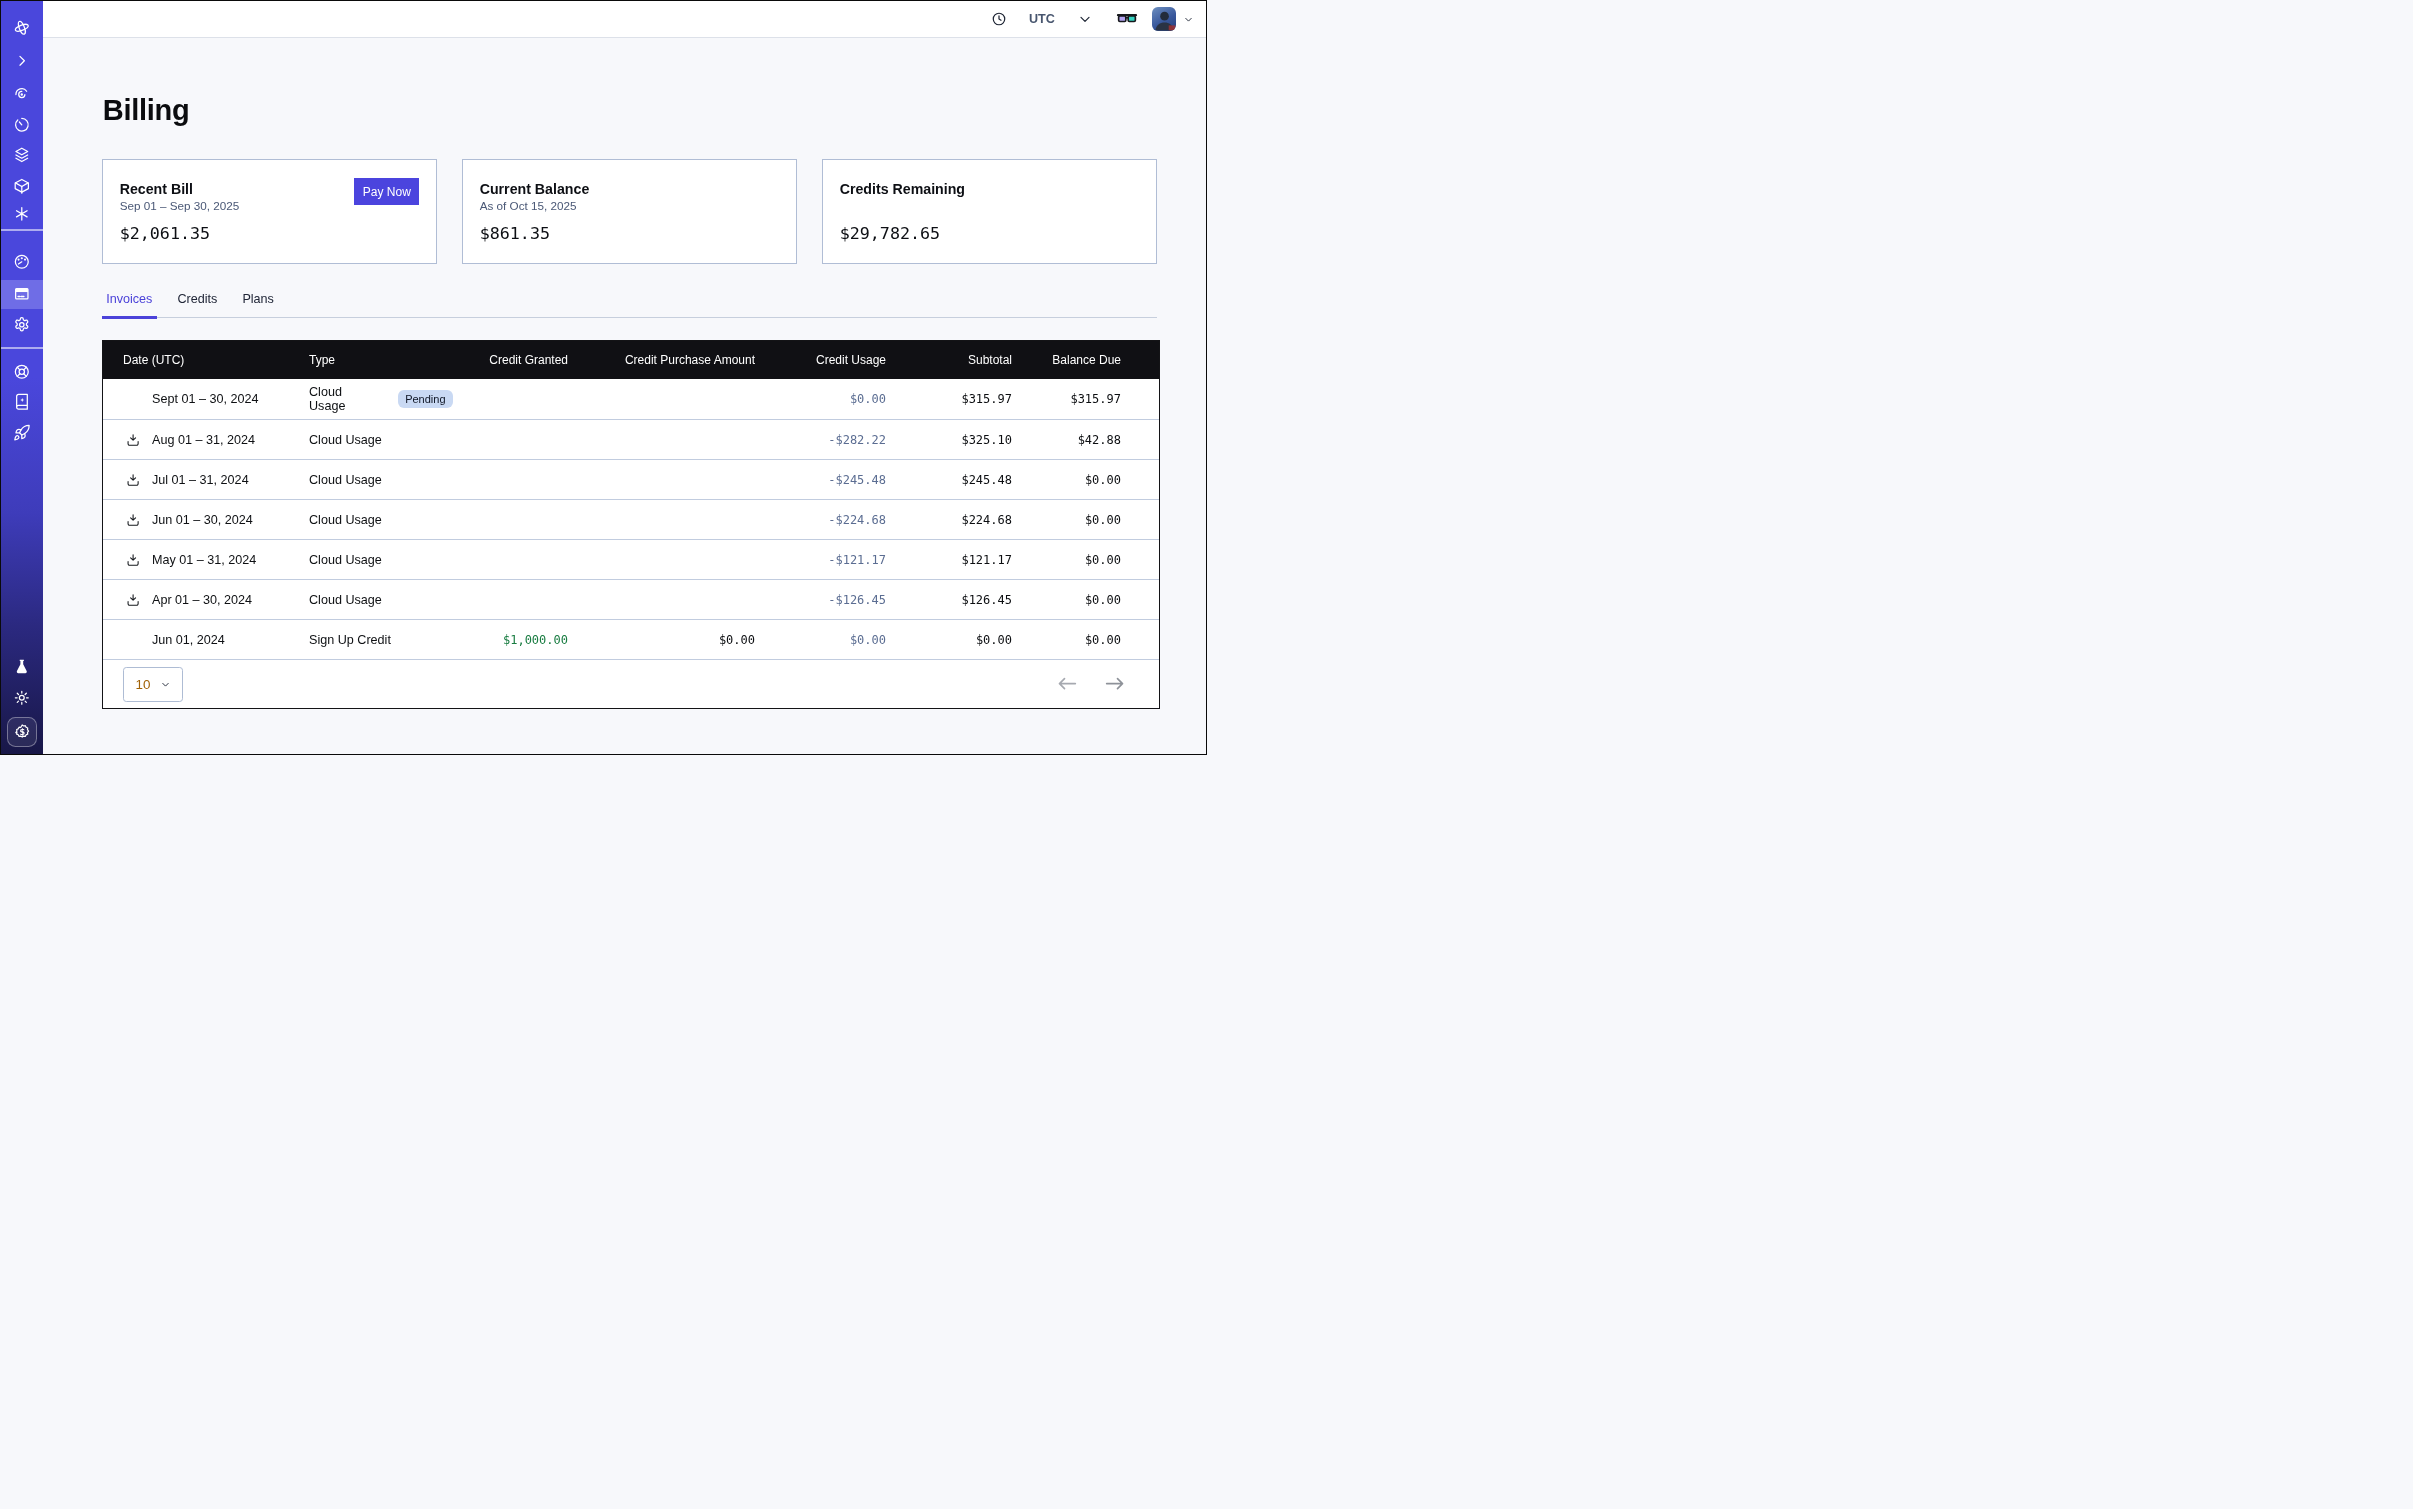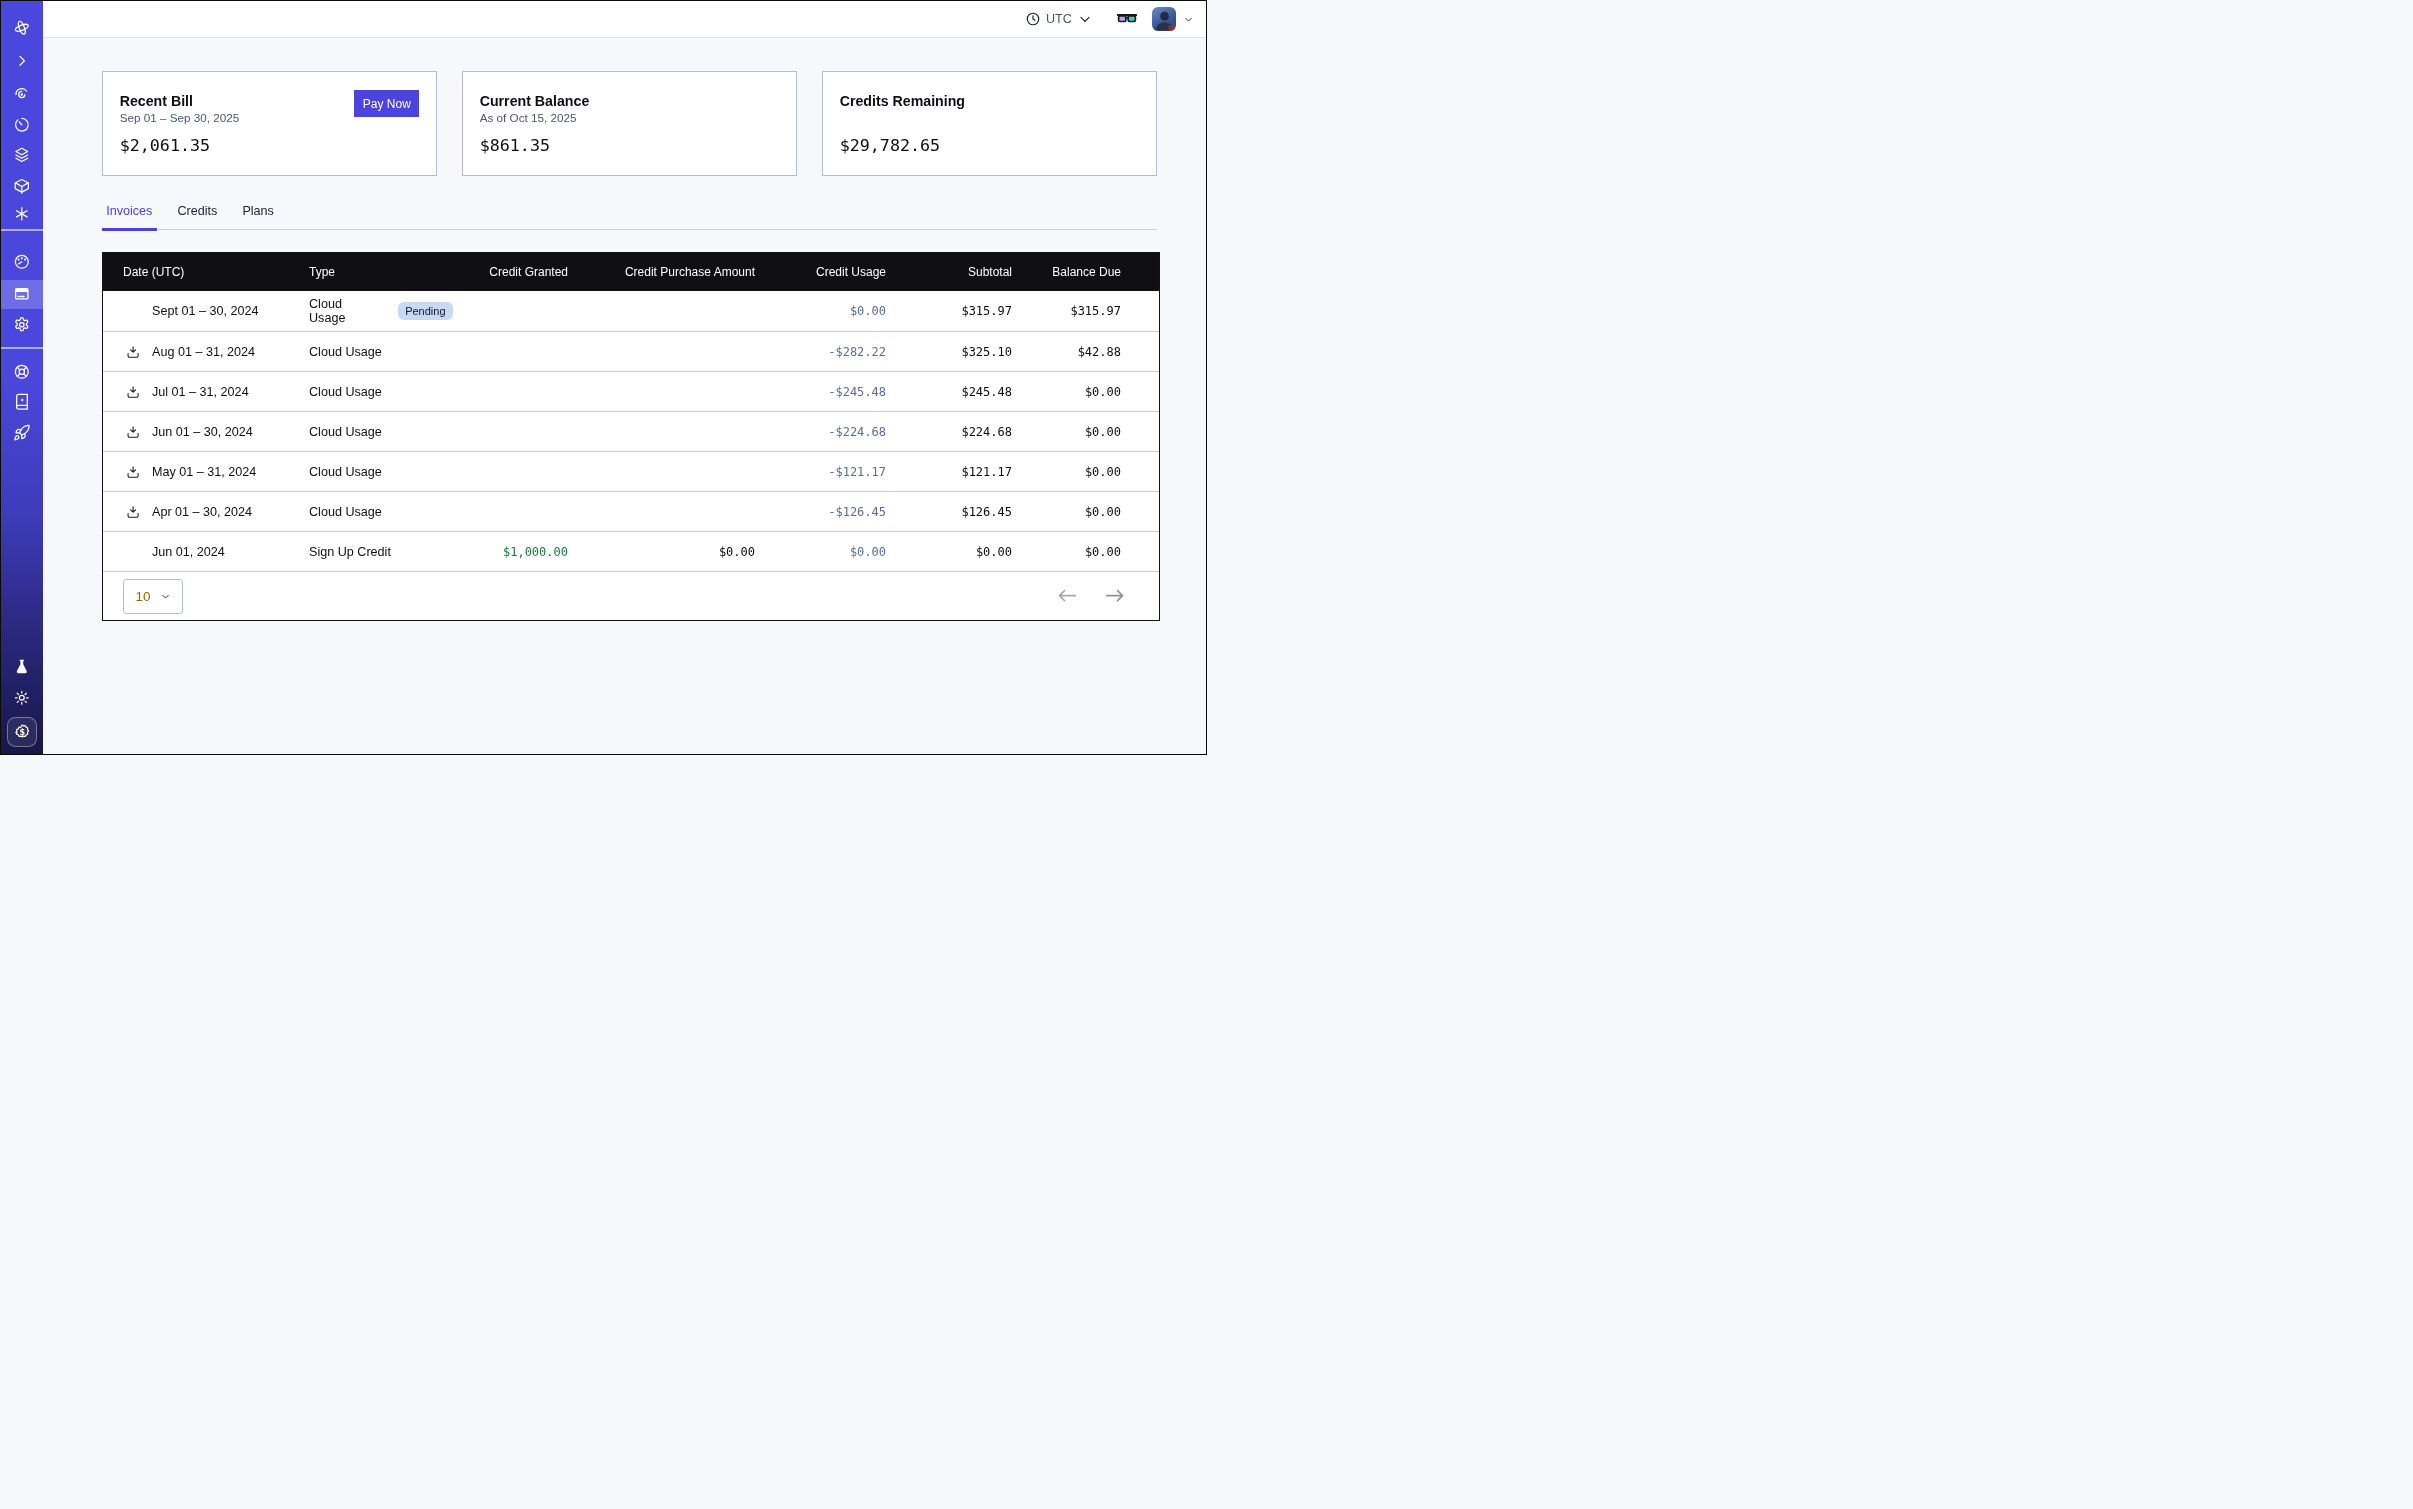--- a/index.html
+++ b/index.html
@@ -13,21 +13,21 @@
   .side-icon svg{width:17.6px;height:17.6px;stroke:#fff;fill:none;stroke-width:1.7;stroke-linecap:round;stroke-linejoin:round;}
   .side-active{position:absolute;left:0;width:42px;height:28.5px;background:#6f6de6;}
   .side-divider{position:absolute;left:0;width:42px;height:1.7px;background:rgba(255,255,255,0.55);}
   .badge-btn{position:absolute;left:5.9px;width:30px;height:30px;border:1.3px solid rgba(255,255,255,0.35);
     background:rgba(255,255,255,0.08);border-radius:8.4px;display:flex;align-items:center;justify-content:center;}
   .badge-btn svg{width:18.4px;height:18.4px;stroke:#fff;fill:none;stroke-width:1.6;stroke-linejoin:round;}
 
   
   .topbar{position:absolute;left:42px;top:0;right:0;height:37px;background:#ffffff;border-bottom:0.8px solid #dde1e9;
     display:flex;align-items:center;justify-content:flex-end;padding-right:11.7px;gap:0;}
-  .tz{display:flex;align-items:center;gap:5px;margin-right:23.4px;cursor:default;}
+  .tz{display:flex;align-items:center;gap:22px;margin-right:23.4px;cursor:default;font-weight:bold;}
   .tz svg{width:16px;height:16px;stroke:#1d2433;fill:none;stroke-width:1.8;stroke-linecap:round;stroke-linejoin:round;}
   .tz-label{font-size:12.6px;color:#47556e;}
   .chev{width:11px;height:11px;stroke:#1d2433;fill:none;stroke-width:2;stroke-linecap:round;stroke-linejoin:round;}
   .glasses{margin-right:14.2px;display:flex;align-items:center;}
   .avatar{width:23.4px;height:23.4px;border-radius:5.9px;overflow:hidden;position:relative;margin-right:7.5px;
     background:linear-gradient(150deg,#6d8fc0 0%,#39589c 55%,#24407e 100%);}
   .avatar svg{position:absolute;inset:0;}
 
   
   .content{position:absolute;left:42px;top:38px;right:0;bottom:0;background:#f7f8fb;padding:0 49px 0 59px;}
@@ -223,20 +223,21 @@
         <path d="M4 28c1-6.5 5.5-9.5 11-9.5S25 21.5 26 28z" fill="#2a3344"></path>
         <rect x="20" y="22" width="8" height="6" fill="#a83232" opacity="0.8"></rect>
       </svg>
     </div>
     <svg class="chev" viewBox="0 0 24 24">
         <polyline points="6,9.5 12,15.5 18,9.5"></polyline>
       </svg>
   </header>
 
   <main class="content">
+    <h1 class="page-title">Billing</h1>
 
     <section class="cards">
       <div class="card">
         <div class="card-title">Recent Bill</div>
         <div class="card-sub">Sep 01 – Sep 30, 2025</div>
         <div class="card-amount">$2,061.35</div>
         <button class="paynow">Pay Now</button>
       </div>
       <div class="card">
         <div class="card-title">Current Balance</div>

